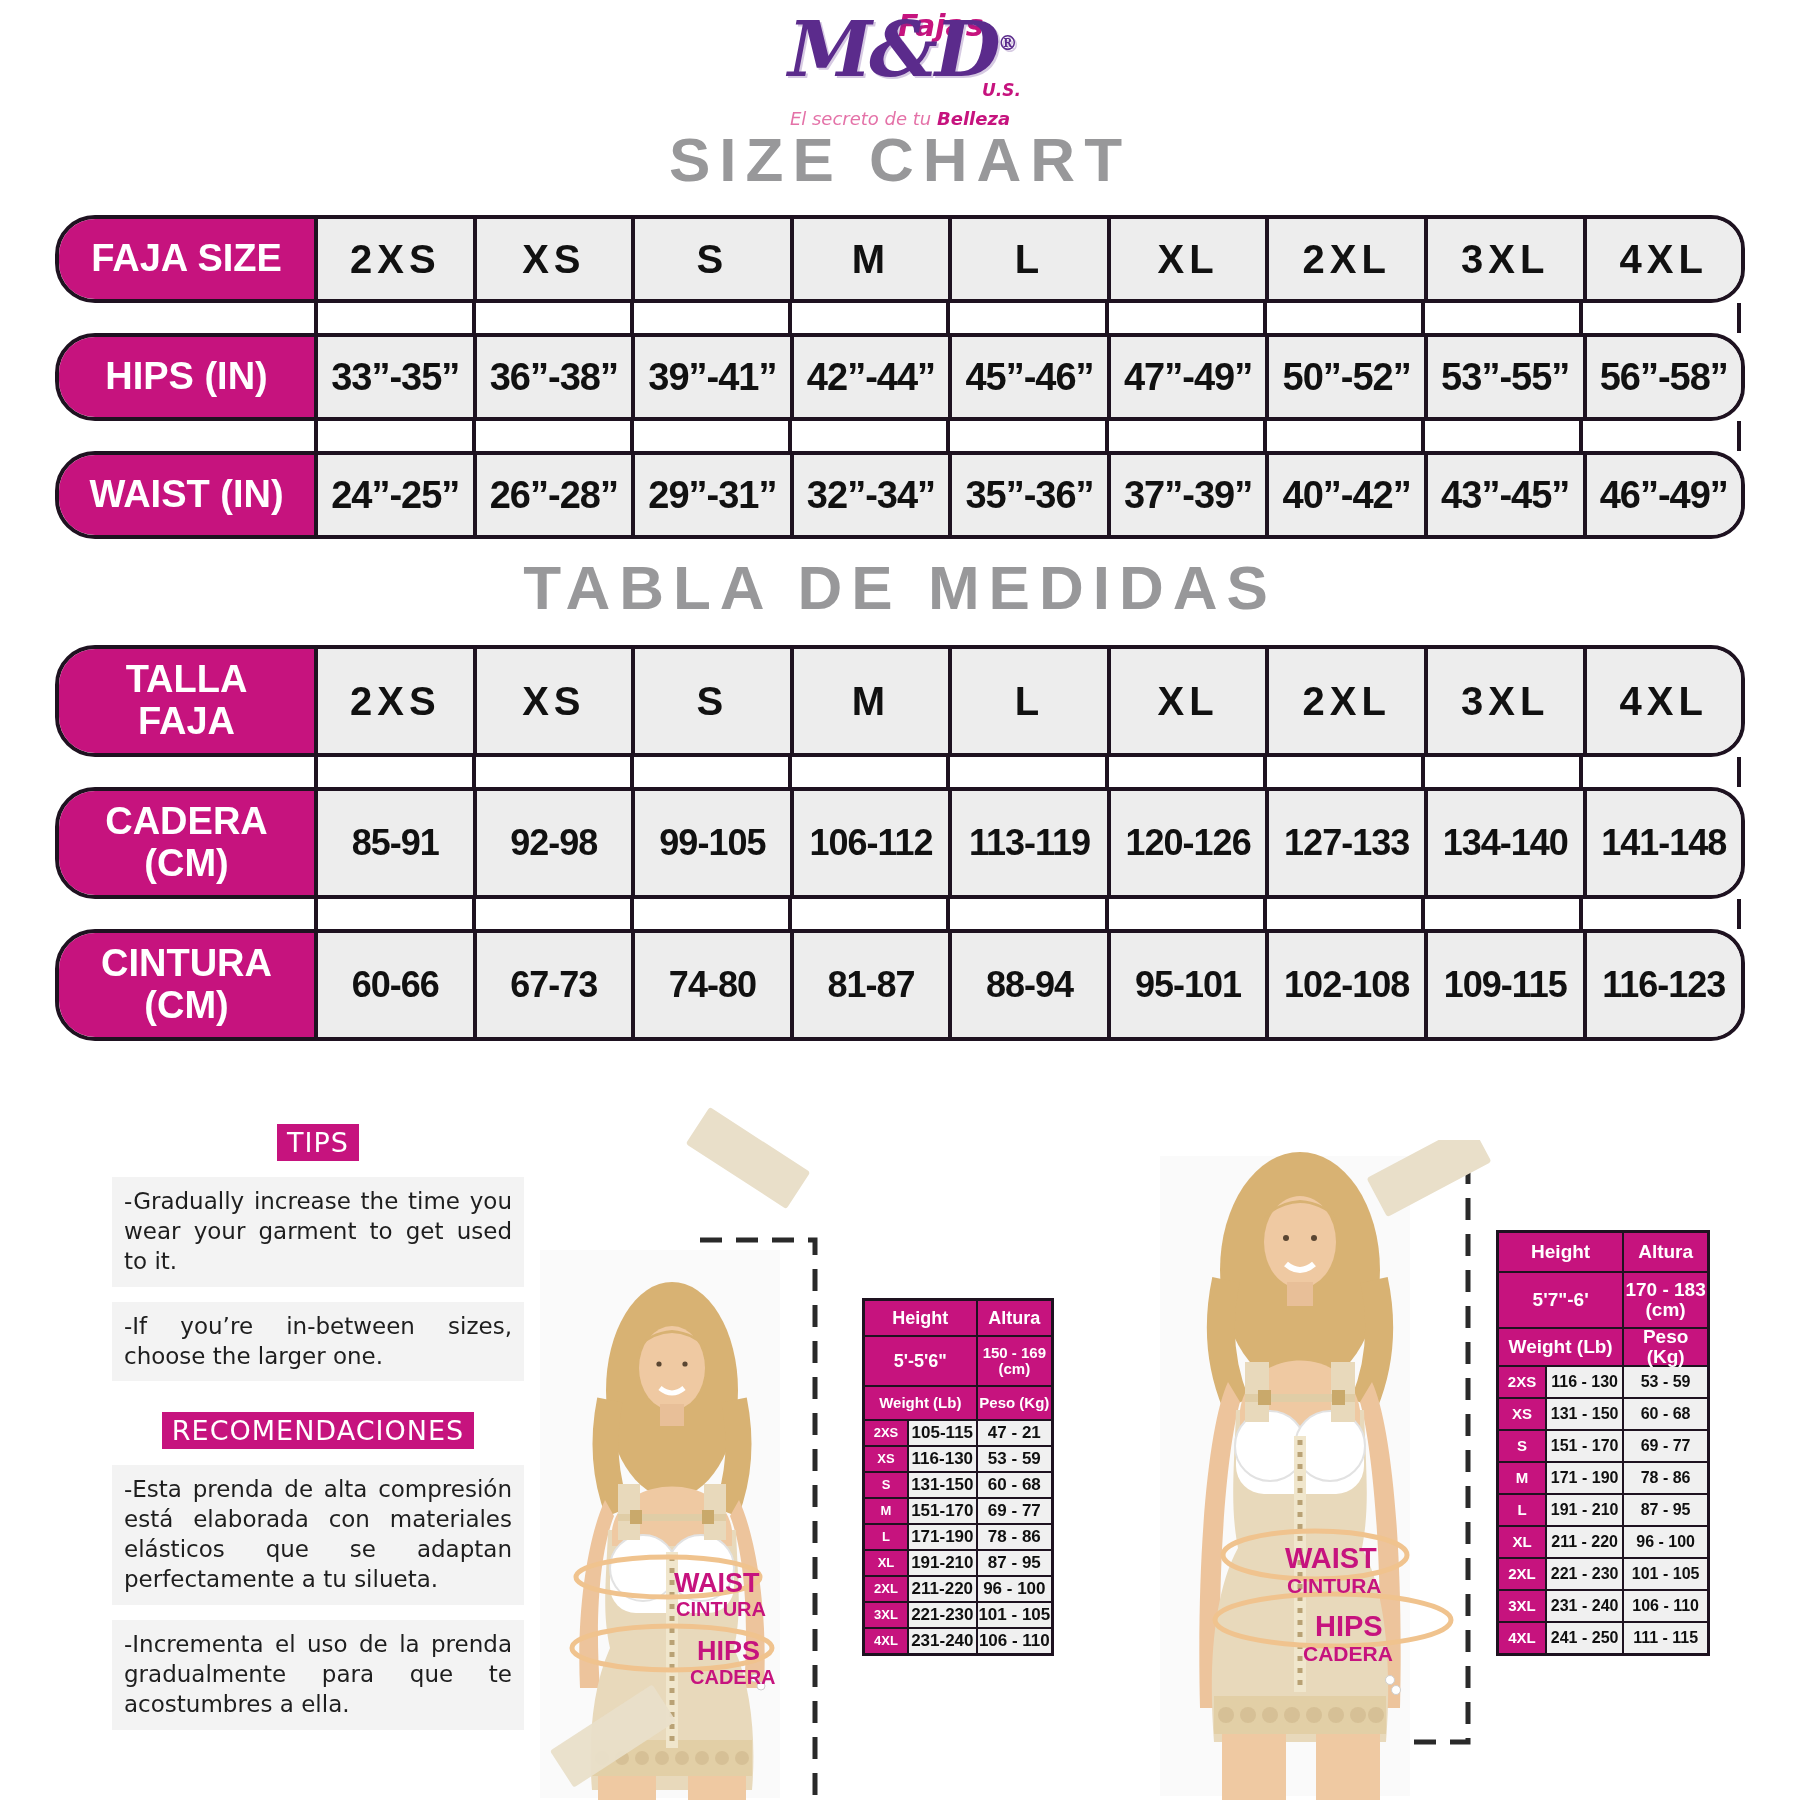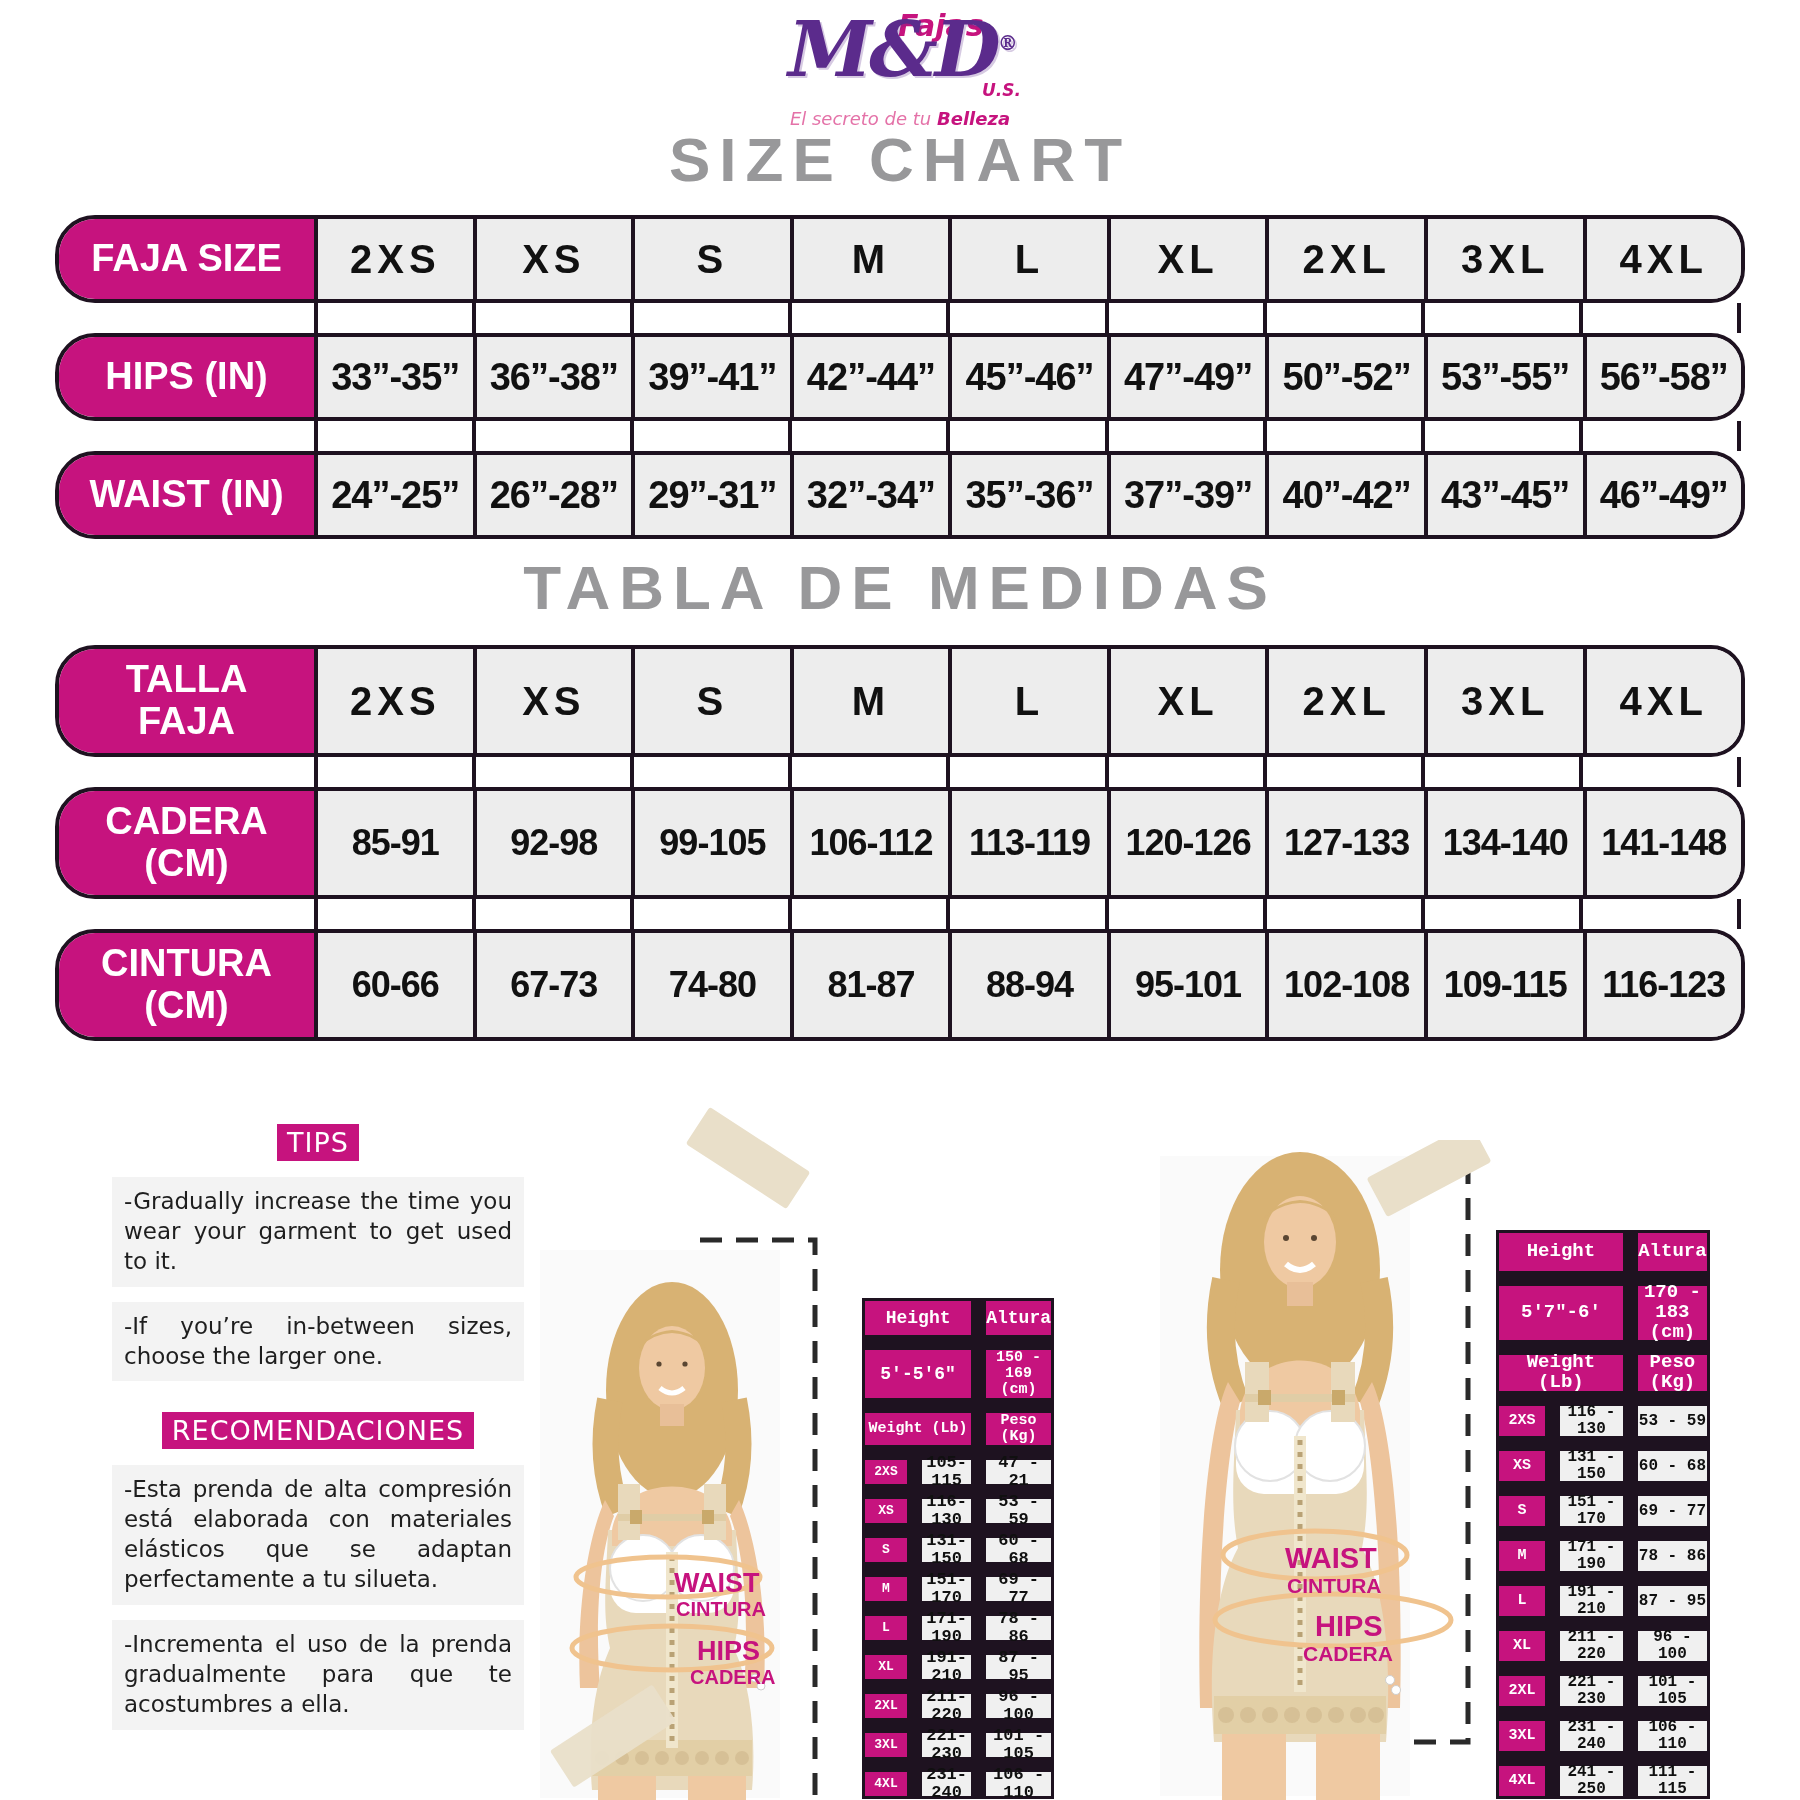--- a/index.html
+++ b/index.html
@@ -42,21 +42,21 @@
   .strip-cells > div{flex:1;border-left:4px solid var(--border)}
   .strip-cells > div:last-child{border-right:4px solid var(--border)}
 
   
   .tips-col{position:absolute;left:112px;top:1124px;width:412px;font-family:"DejaVu Sans",sans-serif}
   .pill{background:var(--magenta);color:#fff;font-size:27px;font-weight:500;padding:3px 10px;margin:0 auto 16px auto;width:max-content;letter-spacing:1px}
   .tip-item{background:#F3F3F3;padding:10px 12px;font-size:23px;line-height:1.3;text-align:justify;margin-bottom:15px;color:#1E1E1E}
   .rec-gap{height:16px}
 
   
-  .wtable{position:absolute;display:grid;background:var(--border);border:3px solid var(--border);gap:15px;font-family:Liberation Mono, monospace}
+  .wtable{position:absolute;display:grid;background:var(--border);border:3px solid var(--border);gap:2px;font-family:Liberation Sans, sans-serif}
   #wtable-left{left:862px;top:1298px;width:192px;grid-template-columns:42px 1fr 1.1fr;grid-template-rows:34px 48px 32px repeat(9,24px)}
   #wtable-right{left:1496px;top:1230px;width:214px;grid-template-columns:46px 1fr 1.1fr;grid-template-rows:38px 54px 36px repeat(9,30px)}
   .wtable > div{display:flex;align-items:center;justify-content:center;text-align:center;white-space:pre-line;line-height:1.05}
   .wt-h{background:var(--magenta);color:#fff;font-weight:bold;font-size:18px}
   #wtable-right .wt-h{font-size:19px}
   .wt-hspan{grid-column:1/3}
   .wt-c3{grid-column:3}
   .wt-sub{font-size:15px}
   .wt-size{background:var(--magenta);color:#fff;font-weight:bold;font-size:13px}
   #wtable-right .wt-size{font-size:15px}

